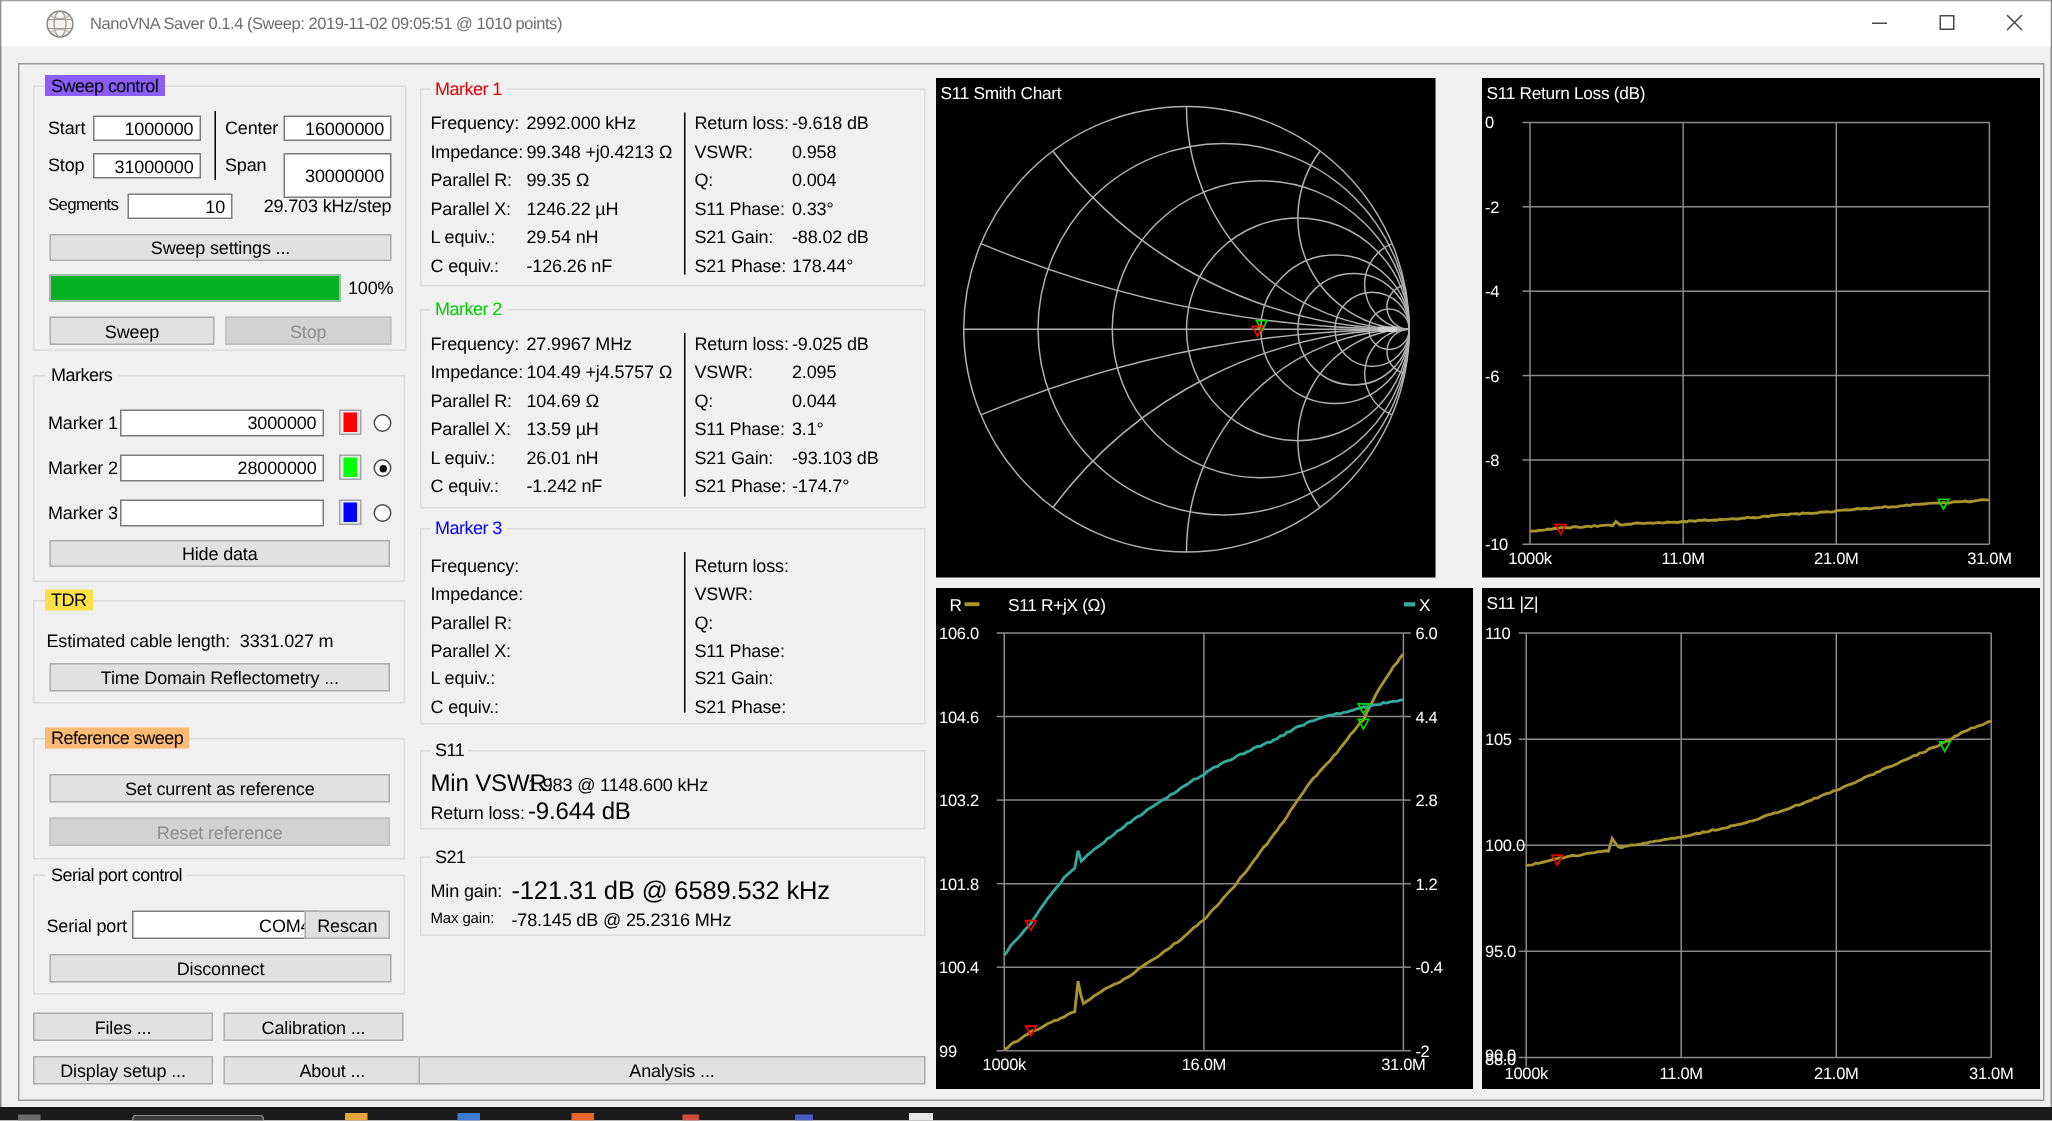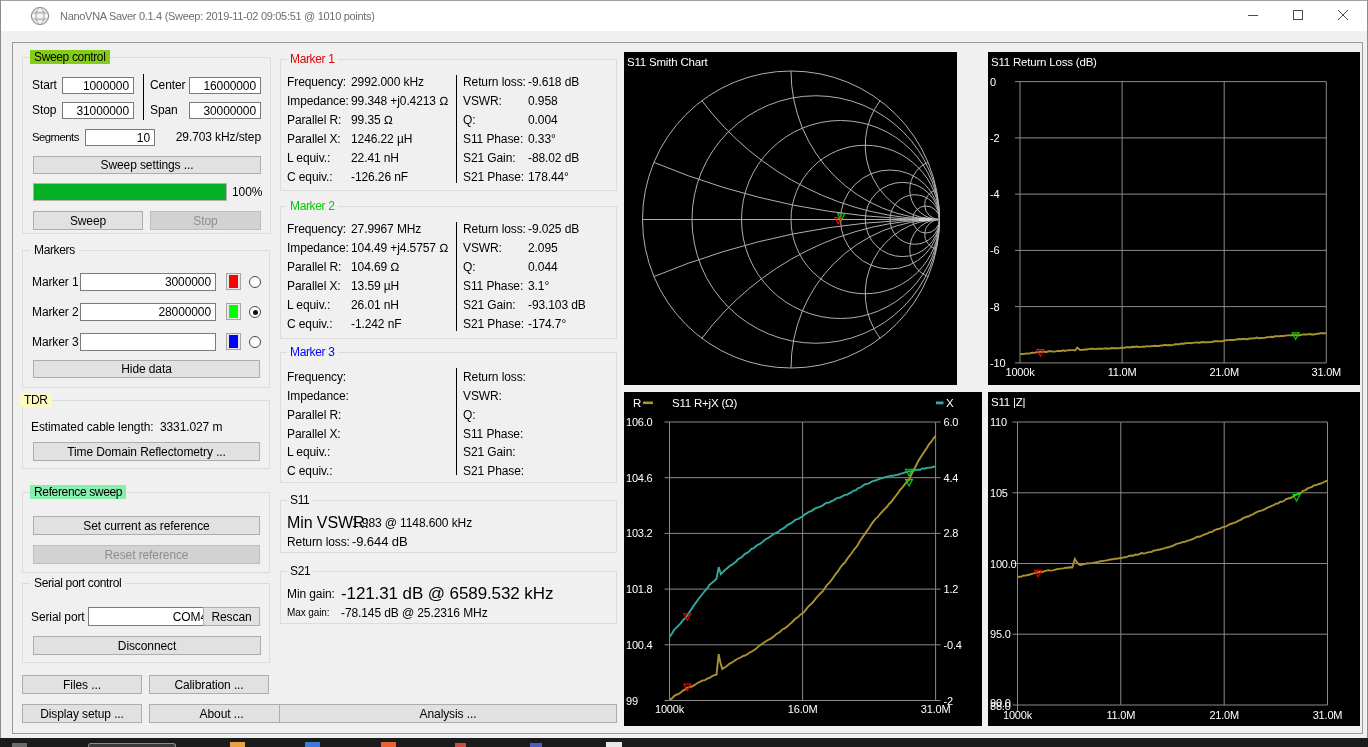--- a/index.html
+++ b/index.html
@@ -23,29 +23,29 @@
 <path d="M4 4.5 C7 7,13 7,16 4.5 M4 15.5 C7 13,13 13,16 15.5" stroke="#b0acaa" stroke-width="0.7" fill="none"></path>
 </svg>
 <div class="lbl" style="left:60px;top:8.5px;color:#6e6e6e;font-size:11px;letter-spacing:-0.3px">NanoVNA Saver 0.1.4 (Sweep: 2019-11-02 09:05:51 @ 1010 points)</div>
 <div style="position:absolute;left:1248px;top:15px;width:10px;height:1px;background:#4a4a4a"></div>
 <div style="position:absolute;left:1293px;top:10px;width:10px;height:10px;border:1px solid #4a4a4a"></div>
 <svg width="12" height="12" viewBox="0 0 12 12" style="position:absolute;left:1337px;top:9px">
 <path d="M1 1 L11 11 M11 1 L1 11" stroke="#4a4a4a" stroke-width="1"></path>
   </svg>
 <div style="position:absolute;left:12px;top:42px;width:1351px;height:692px;border:1px solid #999"></div>
 <div class="grp" style="left:22px;top:57px;width:249px;height:177px"></div>
-<div class="lbl" style="left:30px;top:50px;background:#84cc16;padding:0 4px">Sweep control</div>
+<div class="lbl" style="left:30px;top:50px;background:#8b5cf6;padding:0 4px">Sweep control</div>
 <div class="lbl" style="left:32px;top:78px;color:#000;font-size:12px;letter-spacing:-0.1px">Start</div>
 <div class="inp" style="left:62px;top:77px;width:72px;height:17px;justify-content:flex-end">1000000</div>
 <div class="lbl" style="left:150px;top:78px;color:#000;font-size:12px;letter-spacing:-0.1px">Center</div>
 <div class="inp" style="left:189px;top:77px;width:72px;height:17px;justify-content:flex-end">16000000</div>
 <div class="lbl" style="left:32px;top:103px;color:#000;font-size:12px;letter-spacing:-0.1px">Stop</div>
 <div class="inp" style="left:62px;top:102px;width:72px;height:17px;justify-content:flex-end">31000000</div>
 <div class="lbl" style="left:150px;top:103px;color:#000;font-size:12px;letter-spacing:-0.1px">Span</div>
-<div class="inp" style="left:189px;top:102px;width:72px;height:17px;justify-content:flex-end">30000000</div>
+<div class="inp" style="left:189px;top:102px;width:72px;height:30px;justify-content:flex-end">30000000</div>
 <div class="vline" style="left:143px;top:74px;height:46px"></div>
 <div class="lbl" style="left:32px;top:130px;color:#000;font-size:11.3px;letter-spacing:-0.5px">Segments</div>
 <div class="inp" style="left:85px;top:129px;width:70px;height:17px;justify-content:flex-end">10</div>
 <div class="lbl" style="right:1107px;top:130px;font-size:12px;letter-spacing:-0.1px">29.703 kHz/step</div>
 <div class="btn" style="left:33px;top:156px;width:228px;height:18px">Sweep settings ...</div>
 <div style="position:absolute;left:33px;top:183px;width:194px;height:18px;border:1px solid #b2b2b2;background:#06b025"></div>
 <div class="lbl" style="left:232px;top:185px;color:#000;font-size:12px;letter-spacing:-0.1px">100%</div>
 <div class="btn" style="left:33px;top:211px;width:110px;height:19px">Sweep</div>
 <div class="btn dis" style="left:150px;top:211px;width:111px;height:19px">Stop</div>
 <div class="grp" style="left:22px;top:250px;width:248px;height:138px"></div>
@@ -61,25 +61,25 @@
 <div style="position:absolute;left:229px;top:305px;width:9px;height:13px;background:#00ff00"></div>
 <div class="radio" style="left:249px;top:306px"></div>
 <div style="position:absolute;left:252.5px;top:309.5px;width:5px;height:5px;border-radius:50%;background:#111"></div>
 <div class="lbl" style="left:32px;top:335px;color:#000;font-size:12px;letter-spacing:-0.1px">Marker 3</div>
 <div class="inp" style="left:80px;top:333px;width:136px;height:18px;justify-content:flex-end"></div>
 <div style="position:absolute;left:226px;top:333px;width:15px;height:17px;border:1px solid #a6a6a6;background:#e9e9e9"></div>
 <div style="position:absolute;left:229px;top:335px;width:9px;height:13px;background:#0000ff"></div>
 <div class="radio" style="left:249px;top:336px"></div>
 <div class="btn" style="left:33px;top:360px;width:227px;height:18px">Hide data</div>
 <div class="grp" style="left:22px;top:400px;width:248px;height:69px"></div>
-<div class="lbl" style="left:20px;top:393px;background:#fef9c3;padding:0 4px">TDR</div>
+<div class="lbl" style="left:30px;top:393px;background:#fde047;padding:0 4px">TDR</div>
 <div class="lbl" style="left:31px;top:420px;color:#000;font-size:12px;letter-spacing:-0.1px">Estimated cable length:&nbsp; 3331.027 m</div>
 <div class="btn" style="left:33px;top:442px;width:227px;height:19px">Time Domain Reflectometry ...</div>
 <div class="grp" style="left:22px;top:492px;width:248px;height:81px"></div>
-<div class="lbl" style="left:30px;top:485px;background:#86efac;padding:0 4px">Reference sweep</div>
+<div class="lbl" style="left:30px;top:485px;background:#fdba74;padding:0 4px">Reference sweep</div>
 <div class="btn" style="left:33px;top:516px;width:227px;height:19px">Set current as reference</div>
 <div class="btn dis" style="left:33px;top:545px;width:227px;height:19px">Reset reference</div>
 <div class="grp" style="left:22px;top:583px;width:248px;height:80px"></div>
 <div class="lbl" style="left:30px;top:576px;background:#f0f0f0;padding:0 4px">Serial port control</div>
 <div class="lbl" style="left:31px;top:610px;color:#000;font-size:12px;letter-spacing:-0.1px">Serial port</div>
 <div class="inp" style="left:88px;top:607px;width:124px;height:19px;justify-content:flex-end">COM4</div>
 <div class="btn" style="left:203px;top:607px;width:57px;height:19px">Rescan</div>
 <div class="btn" style="left:33px;top:636px;width:228px;height:19px">Disconnect</div>
 <div class="btn" style="left:22px;top:675px;width:120px;height:19px">Files ...</div>
 <div class="btn" style="left:149px;top:675px;width:120px;height:19px">Calibration ...</div>
@@ -99,21 +99,21 @@
 <div class="lbl" style="left:528px;top:93.5px;color:#000;font-size:12px;letter-spacing:-0.1px">0.958</div>
 <div class="lbl" style="left:287px;top:112.5px;color:#000;font-size:12px;letter-spacing:-0.1px">Parallel R:</div>
 <div class="lbl" style="left:351px;top:112.5px;color:#000;font-size:12px;letter-spacing:-0.1px">99.35 Ω</div>
 <div class="lbl" style="left:463px;top:112.5px;color:#000;font-size:12px;letter-spacing:-0.1px">Q:</div>
 <div class="lbl" style="left:528px;top:112.5px;color:#000;font-size:12px;letter-spacing:-0.1px">0.004</div>
 <div class="lbl" style="left:287px;top:131.5px;color:#000;font-size:12px;letter-spacing:-0.1px">Parallel X:</div>
 <div class="lbl" style="left:351px;top:131.5px;color:#000;font-size:12px;letter-spacing:-0.1px">1246.22 µH</div>
 <div class="lbl" style="left:463px;top:131.5px;color:#000;font-size:12px;letter-spacing:-0.1px">S11 Phase:</div>
 <div class="lbl" style="left:528px;top:131.5px;color:#000;font-size:12px;letter-spacing:-0.1px">0.33°</div>
 <div class="lbl" style="left:287px;top:150.5px;color:#000;font-size:12px;letter-spacing:-0.1px">L equiv.:</div>
-<div class="lbl" style="left:351px;top:150.5px;color:#000;font-size:12px;letter-spacing:-0.1px">22.41 nH</div>
+<div class="lbl" style="left:351px;top:150.5px;color:#000;font-size:12px;letter-spacing:-0.1px">29.54 nH</div>
 <div class="lbl" style="left:463px;top:150.5px;color:#000;font-size:12px;letter-spacing:-0.1px">S21 Gain:</div>
 <div class="lbl" style="left:528px;top:150.5px;color:#000;font-size:12px;letter-spacing:-0.1px">-88.02 dB</div>
 <div class="lbl" style="left:287px;top:169.5px;color:#000;font-size:12px;letter-spacing:-0.1px">C equiv.:</div>
 <div class="lbl" style="left:351px;top:169.5px;color:#000;font-size:12px;letter-spacing:-0.1px">-126.26 nF</div>
 <div class="lbl" style="left:463px;top:169.5px;color:#000;font-size:12px;letter-spacing:-0.1px">S21 Phase:</div>
 <div class="lbl" style="left:528px;top:169.5px;color:#000;font-size:12px;letter-spacing:-0.1px">178.44°</div>
 <div class="grp" style="left:280px;top:206px;width:337px;height:133px"></div>
 <div class="lbl" style="left:287px;top:199px;background:#f0f0f0;padding:0 3px;color:#00cc00">Marker 2</div>
 <div class="vline" style="left:456px;top:222px;height:109px"></div>
 <div class="lbl" style="left:287px;top:221.5px;color:#000;font-size:12px;letter-spacing:-0.1px">Frequency:</div>
@@ -153,21 +153,21 @@
 <div class="lbl" style="left:463px;top:426.5px;color:#000;font-size:12px;letter-spacing:-0.1px">S11 Phase:</div>
 <div class="lbl" style="left:287px;top:445px;color:#000;font-size:12px;letter-spacing:-0.1px">L equiv.:</div>
 <div class="lbl" style="left:463px;top:445px;color:#000;font-size:12px;letter-spacing:-0.1px">S21 Gain:</div>
 <div class="lbl" style="left:287px;top:464px;color:#000;font-size:12px;letter-spacing:-0.1px">C equiv.:</div>
 <div class="lbl" style="left:463px;top:464px;color:#000;font-size:12px;letter-spacing:-0.1px">S21 Phase:</div>
 <div class="grp" style="left:280px;top:500px;width:337px;height:53px"></div>
 <div class="lbl" style="left:287px;top:493px;background:#f0f0f0;padding:0 3px;color:#000">S11</div>
 <div class="lbl" style="left:287px;top:516px;color:#000;font-size:16px;letter-spacing:-0.1px">Min VSWR:</div>
 <div class="lbl" style="left:352px;top:516px;color:#000;font-size:12px;letter-spacing:-0.1px">1.983 @ 1148.600 kHz</div>
 <div class="lbl" style="left:287px;top:535px;color:#000;font-size:12px;letter-spacing:-0.1px">Return loss:</div>
-<div class="lbl" style="left:352px;top:535px;color:#000;font-size:13px;letter-spacing:-0.1px">-9.644 dB</div>
+<div class="lbl" style="left:352px;top:535px;color:#000;font-size:16px;letter-spacing:-0.1px">-9.644 dB</div>
 <div class="grp" style="left:280px;top:571px;width:337px;height:53px"></div>
 <div class="lbl" style="left:287px;top:564px;background:#f0f0f0;padding:0 3px;color:#000">S21</div>
 <div class="lbl" style="left:287px;top:587px;color:#000;font-size:12px;letter-spacing:-0.1px">Min gain:</div>
 <div class="lbl" style="left:341px;top:587px;color:#000;font-size:17px;letter-spacing:-0.1px">-121.31 dB @ 6589.532 kHz</div>
 <div class="lbl" style="left:287px;top:606px;color:#000;font-size:10px;letter-spacing:-0.1px">Max gain:</div>
 <div class="lbl" style="left:341px;top:606px;color:#000;font-size:12px;letter-spacing:-0.1px">-78.145 dB @ 25.2316 MHz</div>
 <div class="chart" style="left:624px;top:52px;width:333px;height:333px">
     <svg width="333" height="333" viewBox="0 0 333 333" style="position:absolute;left:0;top:0">
       <style>text{font-family:"Liberation Sans",sans-serif;font-size:11px;fill:#fff;letter-spacing:-0.2px}.ttl{font-size:11.5px}</style>
       <g stroke="#b0b0b0" stroke-width="1" fill="none">

